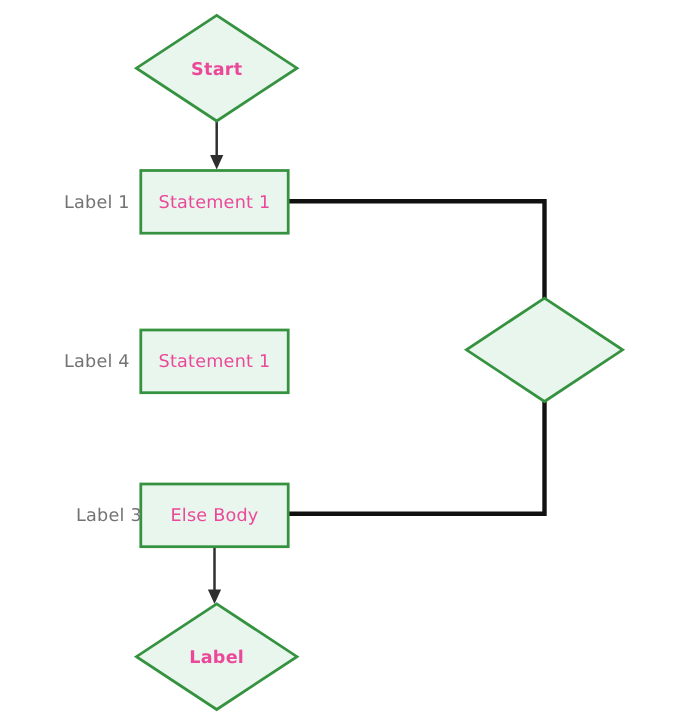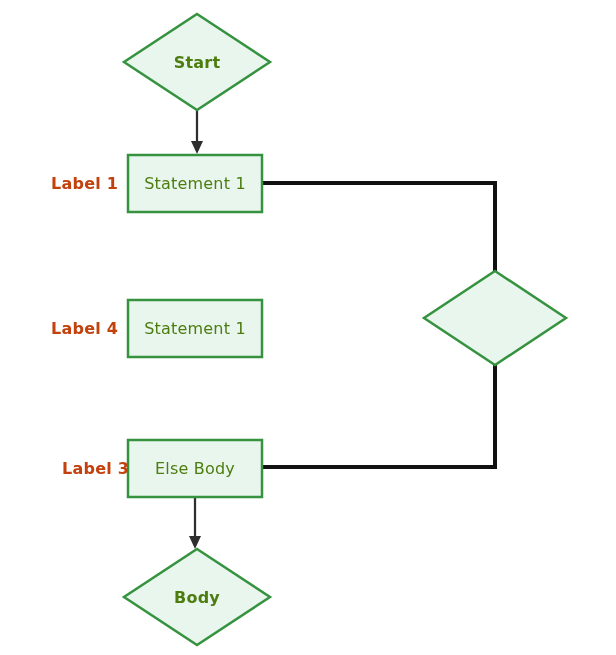--- a/index.html
+++ b/index.html
@@ -10,26 +10,26 @@
     font-family:"DejaVu Sans","Liberation Sans",sans-serif;
     overflow:hidden;
   }
   .canvas svg{position:absolute;left:0;top:0;}
   .node-shape{fill:#e9f6ee;stroke:#35923f;stroke-width:2.5;}
   .thick{fill:none;stroke:#111111;stroke-width:4;stroke-linejoin:miter;}
   .thin{fill:none;stroke:#2e2e2e;stroke-width:2.25;}
   .arrowhead{fill:#2e2e2e;stroke:none;}
   .txt{
     position:absolute;display:flex;align-items:center;justify-content:center;
-    color:#4d7c0f;font-size:16px;letter-spacing:.2px;
+    color:#ec4899;font-size:16px;letter-spacing:.2px;
   }
   .boxtxt{font-weight:400;}
   .boldtxt{font-weight:700;}
   .pre{white-space:pre-line;text-align:center;line-height:1.3;}
-  .side{justify-content:flex-end;font-weight:700;color:#c2410c;}
+  .side{justify-content:flex-end;font-weight:400;color:#737373;}
 </style>
 </head>
 <body>
 
 <div class="canvas">
 
   <svg width="616" height="655" viewBox="0 0 616 655">
 
     <line class="thin" x1="197" y1="109" x2="197" y2="142"></line>
     <polygon class="arrowhead" points="191,141 203,141 197,154"></polygon>
@@ -59,15 +59,15 @@
   <div class="txt side" style="left:28px;top:155px;width:90px;height:57px;">Label 1</div>
   <div class="txt boxtxt" style="left:128px;top:155px;width:134px;height:57px;">Statement 1</div>
 
   <div class="txt side" style="left:28px;top:300px;width:90px;height:57px;">Label 4</div>
   <div class="txt boxtxt" style="left:128px;top:300px;width:134px;height:57px;">Statement 1</div>
 
 
   <div class="txt side" style="left:39px;top:440px;width:90px;height:57px;">Label 3</div>
   <div class="txt boxtxt" style="left:128px;top:440px;width:134px;height:57px;text-align:right;">Else Body</div>
 
-  <div class="txt boldtxt" style="left:124px;top:549px;width:146px;height:96px;">Body</div>
+  <div class="txt boldtxt" style="left:124px;top:549px;width:146px;height:96px;">Label</div>
 
 </div>
 
 </body></html>

